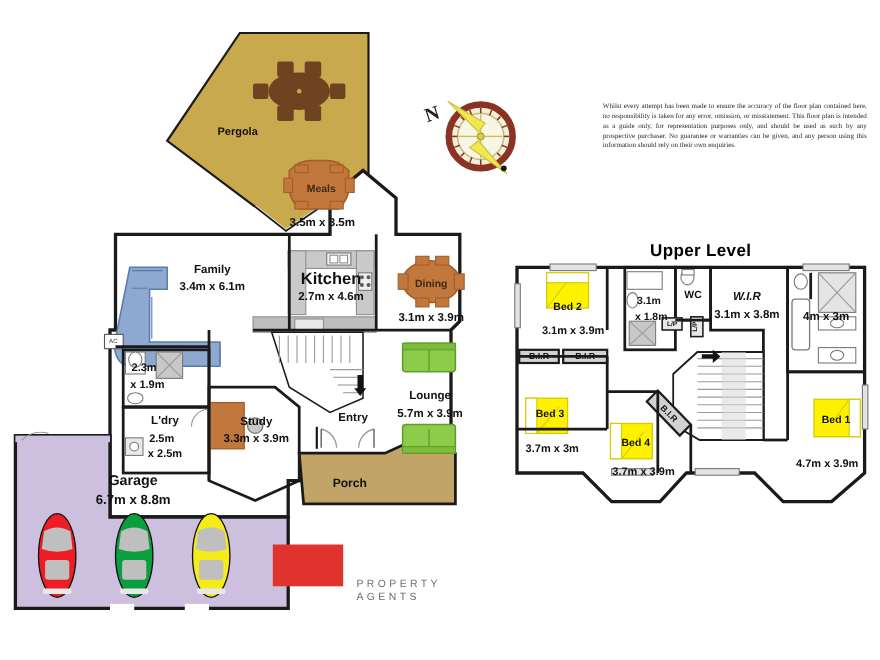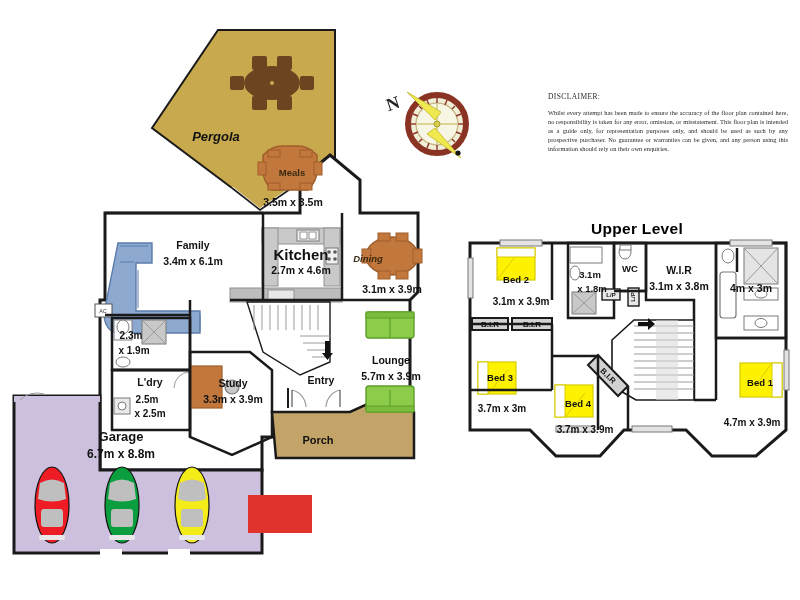--- a/index.html
+++ b/index.html
@@ -350,32 +350,32 @@
       <line x1="0" y1="0" x2="-20" y2="0"></line>
         <line x1="0" y1="0" x2="20" y2="0"></line>
     </g>
     <polygon points="-30,-32 -2,-4 4,-12" fill="#efe94f" stroke="#c9c23a" stroke-width="1"></polygon>
     <polygon points="24,34 -2,4 -10,10" fill="#efe94f" stroke="#c9c23a" stroke-width="1"></polygon>
     <circle cx="21" cy="29" r="2.6" fill="#111"></circle>
     <circle r="3" fill="#d8d04a" stroke="#a89c2e" stroke-width="1"></circle>
   </g>
 </svg>
 
-<div class="lbl" style="left:216px;top:136px;font-size:13px;font-style:italic;">Pergola</div>
+<div class="lbl" style="left:216px;top:120px;font-size:10px;">Pergola</div>
 
 <div class="lbl" style="left:292px;top:172px;font-size:9.5px;color:#3a2a14;">Meals</div>
 <div class="lbl" style="left:293px;top:202px;font-size:10.5px;">3.5m x 3.5m</div>
 
 <div class="lbl" style="left:193px;top:245px;font-size:10.5px;">Family</div>
 <div class="lbl" style="left:193px;top:261px;font-size:10.5px;">3.4m x 6.1m</div>
 
 <div class="lbl" style="left:301px;top:254px;font-size:15px;">Kitchen</div>
 <div class="lbl" style="left:301px;top:270px;font-size:10.5px;">2.7m x 4.6m</div>
 
-<div class="lbl" style="left:368px;top:258px;font-size:9.5px;color:#3a2a14;font-style:italic;">Dining</div>
+<div class="lbl" style="left:392px;top:258px;font-size:9.5px;color:#3a2a14;">Dining</div>
 <div class="lbl" style="left:392px;top:289px;font-size:10.5px;">3.1m x 3.9m</div>
 
 <div class="lbl" style="left:391px;top:360px;font-size:10.5px;">Lounge</div>
 <div class="lbl" style="left:391px;top:376px;font-size:10.5px;">5.7m x 3.9m</div>
 
 <div class="lbl" style="left:131px;top:335px;font-size:10px;">2.3m</div>
 <div class="lbl" style="left:134px;top:350px;font-size:10px;">x 1.9m</div>
 
 <div class="lbl" style="left:150px;top:382px;font-size:10.5px;">L'dry</div>
 <div class="lbl" style="left:147px;top:399px;font-size:10px;">2.5m</div>
@@ -399,38 +399,38 @@
 
 <div class="lbl" style="left:500px;top:377px;font-size:9.5px;">Bed 3</div>
 <div class="lbl" style="left:502px;top:408px;font-size:10px;">3.7m x 3m</div>
 
 <div class="lbl" style="left:578px;top:403px;font-size:9.5px;">Bed 4</div>
 <div class="lbl" style="left:585px;top:429px;font-size:10px;">3.7m x 3.9m</div>
 
 <div class="lbl" style="left:760px;top:382px;font-size:9.5px;">Bed 1</div>
 <div class="lbl" style="left:752px;top:422px;font-size:10px;">4.7m x 3.9m</div>
 
-<div class="lbl" style="left:679px;top:270px;font-size:10.5px;">W.I.R</div>
+<div class="lbl" style="left:679px;top:270px;font-size:10.5px;font-style:italic;">W.I.R</div>
 <div class="lbl" style="left:679px;top:286px;font-size:10.5px;">3.1m x 3.8m</div>
 
 <div class="lbl" style="left:590px;top:274px;font-size:9.5px;">3.1m</div>
 <div class="lbl" style="left:592px;top:288px;font-size:9.5px;">x 1.8m</div>
 
 <div class="lbl" style="left:630px;top:268px;font-size:9.5px;">WC</div>
 <div class="lbl" style="left:751px;top:288px;font-size:10.5px;">4m x 3m</div>
 
 <div class="lbl" style="left:490px;top:324px;font-size:8px;">B.I.R</div>
 <div class="lbl" style="left:532px;top:324px;font-size:8px;">B.I.R</div>
 <div class="lbl" style="left:608px;top:376px;font-size:8px;transform:translate(-50%,-50%) rotate(45deg);">B.I.R</div>
 
 <div class="lbl" style="left:611px;top:295px;font-size:6px;">L/P</div>
 <div class="lbl" style="left:633px;top:297px;font-size:6px;transform:translate(-50%,-50%) rotate(-90deg);">L/P</div>
 
 <div id="disclaimer">
-  <div class="dtitle">DISCLAIMER:</div>
   <div class="dbody">Whilst every attempt has been made to ensure the accuracy of the floor plan contained here, no responsibility is taken for any error, omission, or misstatement. This floor plan is intended as a guide only, for representation purposes only, and should be used as such by any prospective purchaser. No guarantee or warranties can be given, and any person using this information should rely on their own enquiries.</div>
 </div>
 
 <div id="compassN">N</div>
 
 <div id="logo">
   <div class="swatch"></div>
+  <div class="tagline">PROPERTY AGENTS</div>
 </div>
 
 </body></html>

